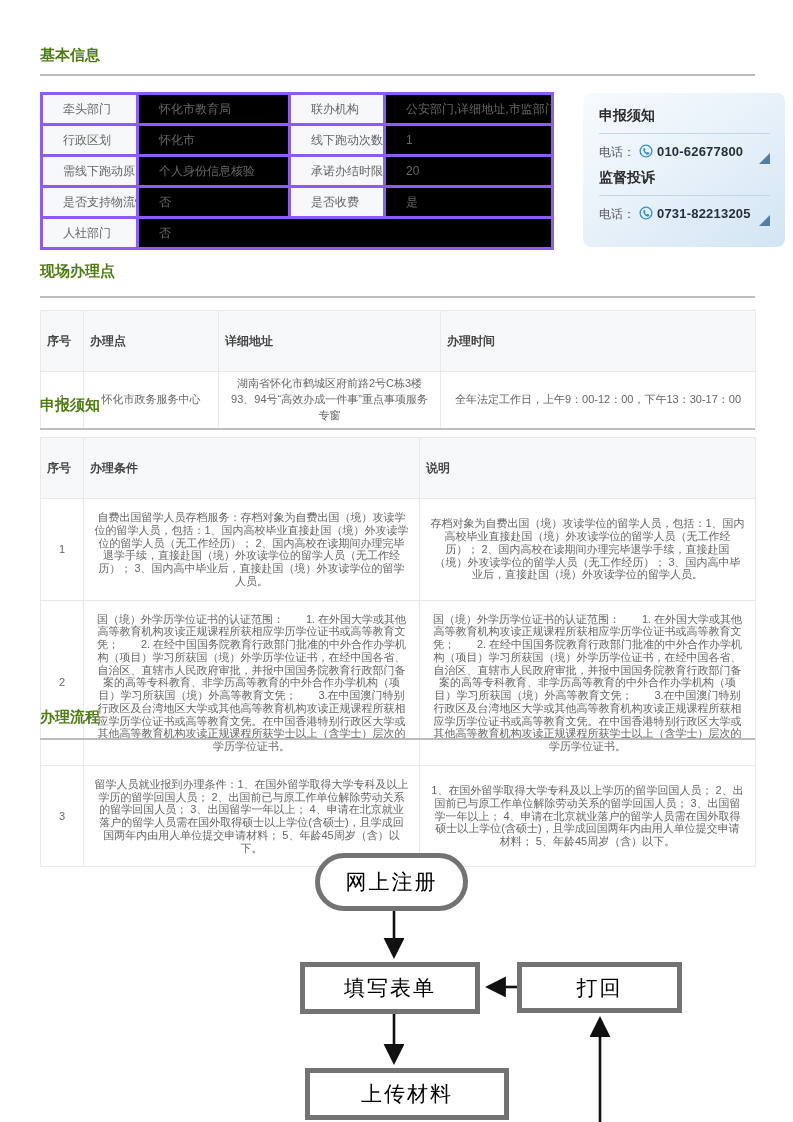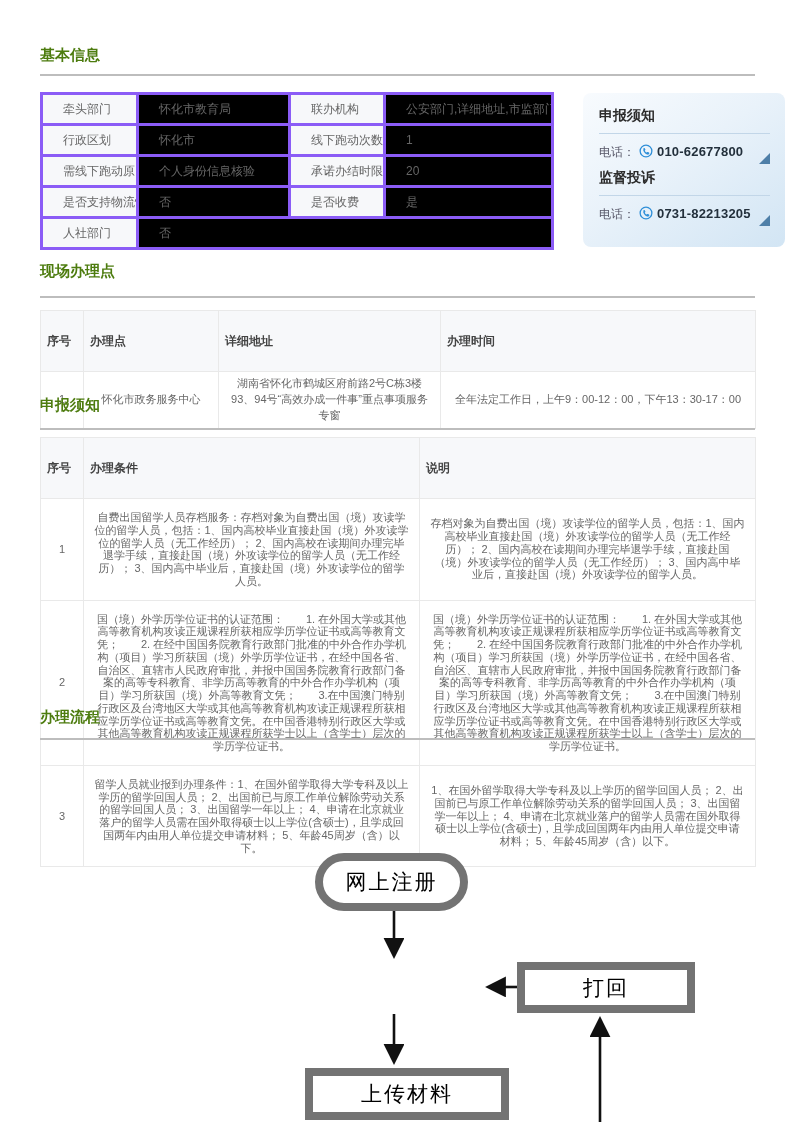--- a/index.html
+++ b/index.html
@@ -45,28 +45,28 @@
   .data-table td{
     border:1px solid #e9e9e9;background:#fff;color:#666;text-align:center;vertical-align:middle;margin-top:44px;
   }
   #service-table{top:310px;}
   #service-table td{font-size:11px;height:46px;padding:4px 8px;line-height:1.45;}
   #declaration-table{top:437px;}
   #declaration-table td{font-size:11px;line-height:1.16;padding:12px 10px;}
   
   .flow-svg{position:absolute;left:0;top:0;width:793px;height:1122px;pointer-events:none;}
   .flow-node{
-    position:absolute;box-sizing:border-box;border:8px solid #737373;background:#fff;
+    position:absolute;box-sizing:border-box;border:5px solid #737373;background:#fff;
     display:flex;align-items:center;justify-content:center;
     font-family:"DejaVu Serif","Liberation Serif",serif;font-size:21px;color:#000;letter-spacing:2px;
   }
   .flow-stadium{border-radius:29px;}
   #node-register{left:315px;top:853px;width:153px;height:58px;}
   #node-fill-form{left:300px;top:962px;width:180px;height:52px;}
-  #node-reject{left:517px;top:962px;width:178px;height:51px;}
+  #node-reject{left:517px;top:962px;width:165px;height:51px;}
   #node-upload{left:305px;top:1068px;width:204px;height:52px;}
 </style>
 </head>
 <body>
 
 <div id="page">
 
   <h2 class="sec-title" style="top:46px">基本信息</h2>
   <div class="sec-divider" style="top:74px"></div>
 
@@ -202,16 +202,17 @@
         <path d="M0,0 L8,4 L0,8 Z" fill="#111"></path>
       </marker>
     </defs>
     <line x1="394" y1="911" x2="394" y2="955" stroke="#111" stroke-width="2.6" marker-end="url(#ah)"></line>
     <line x1="517" y1="987" x2="489" y2="987" stroke="#111" stroke-width="2.6" marker-end="url(#ah)"></line>
     <line x1="394" y1="1014" x2="394" y2="1061" stroke="#111" stroke-width="2.6" marker-end="url(#ah)"></line>
     <line x1="600" y1="1122" x2="600" y2="1020" stroke="#111" stroke-width="2.6" marker-end="url(#ah)"></line>
   </svg>
 
   <div class="flow-node flow-stadium" id="node-register">网上注册</div>
+  <div class="flow-node" id="node-fill-form">填写表单</div>
   <div class="flow-node" id="node-reject">打回</div>
   <div class="flow-node" id="node-upload">上传材料</div>
 
 </div>
 
 </body></html>

